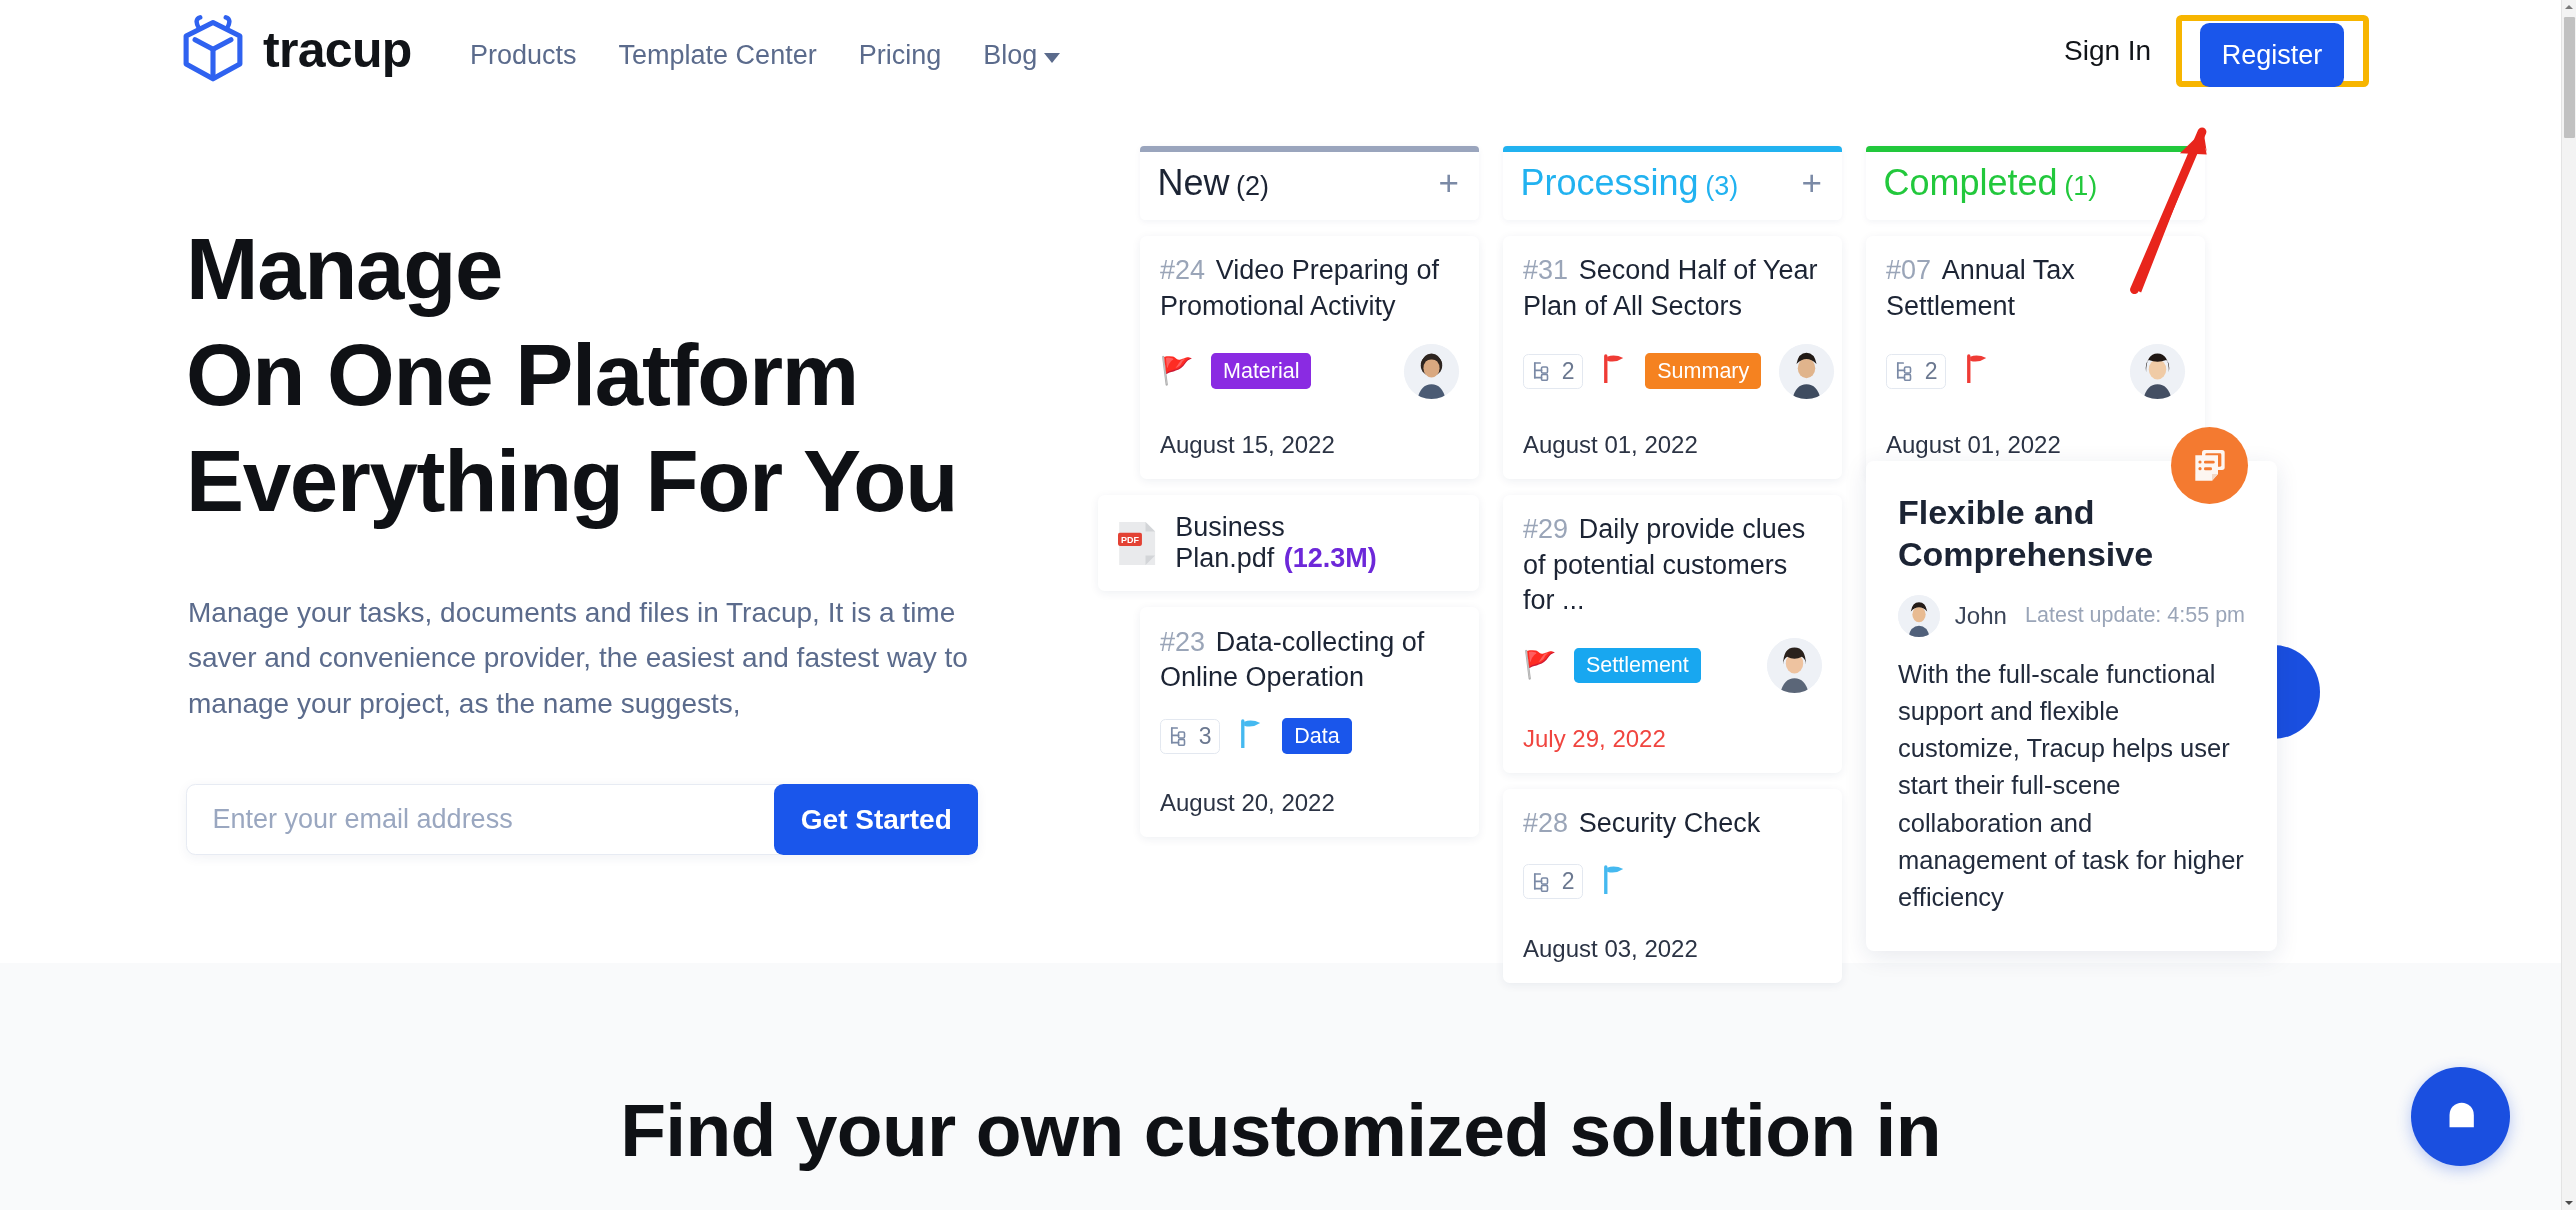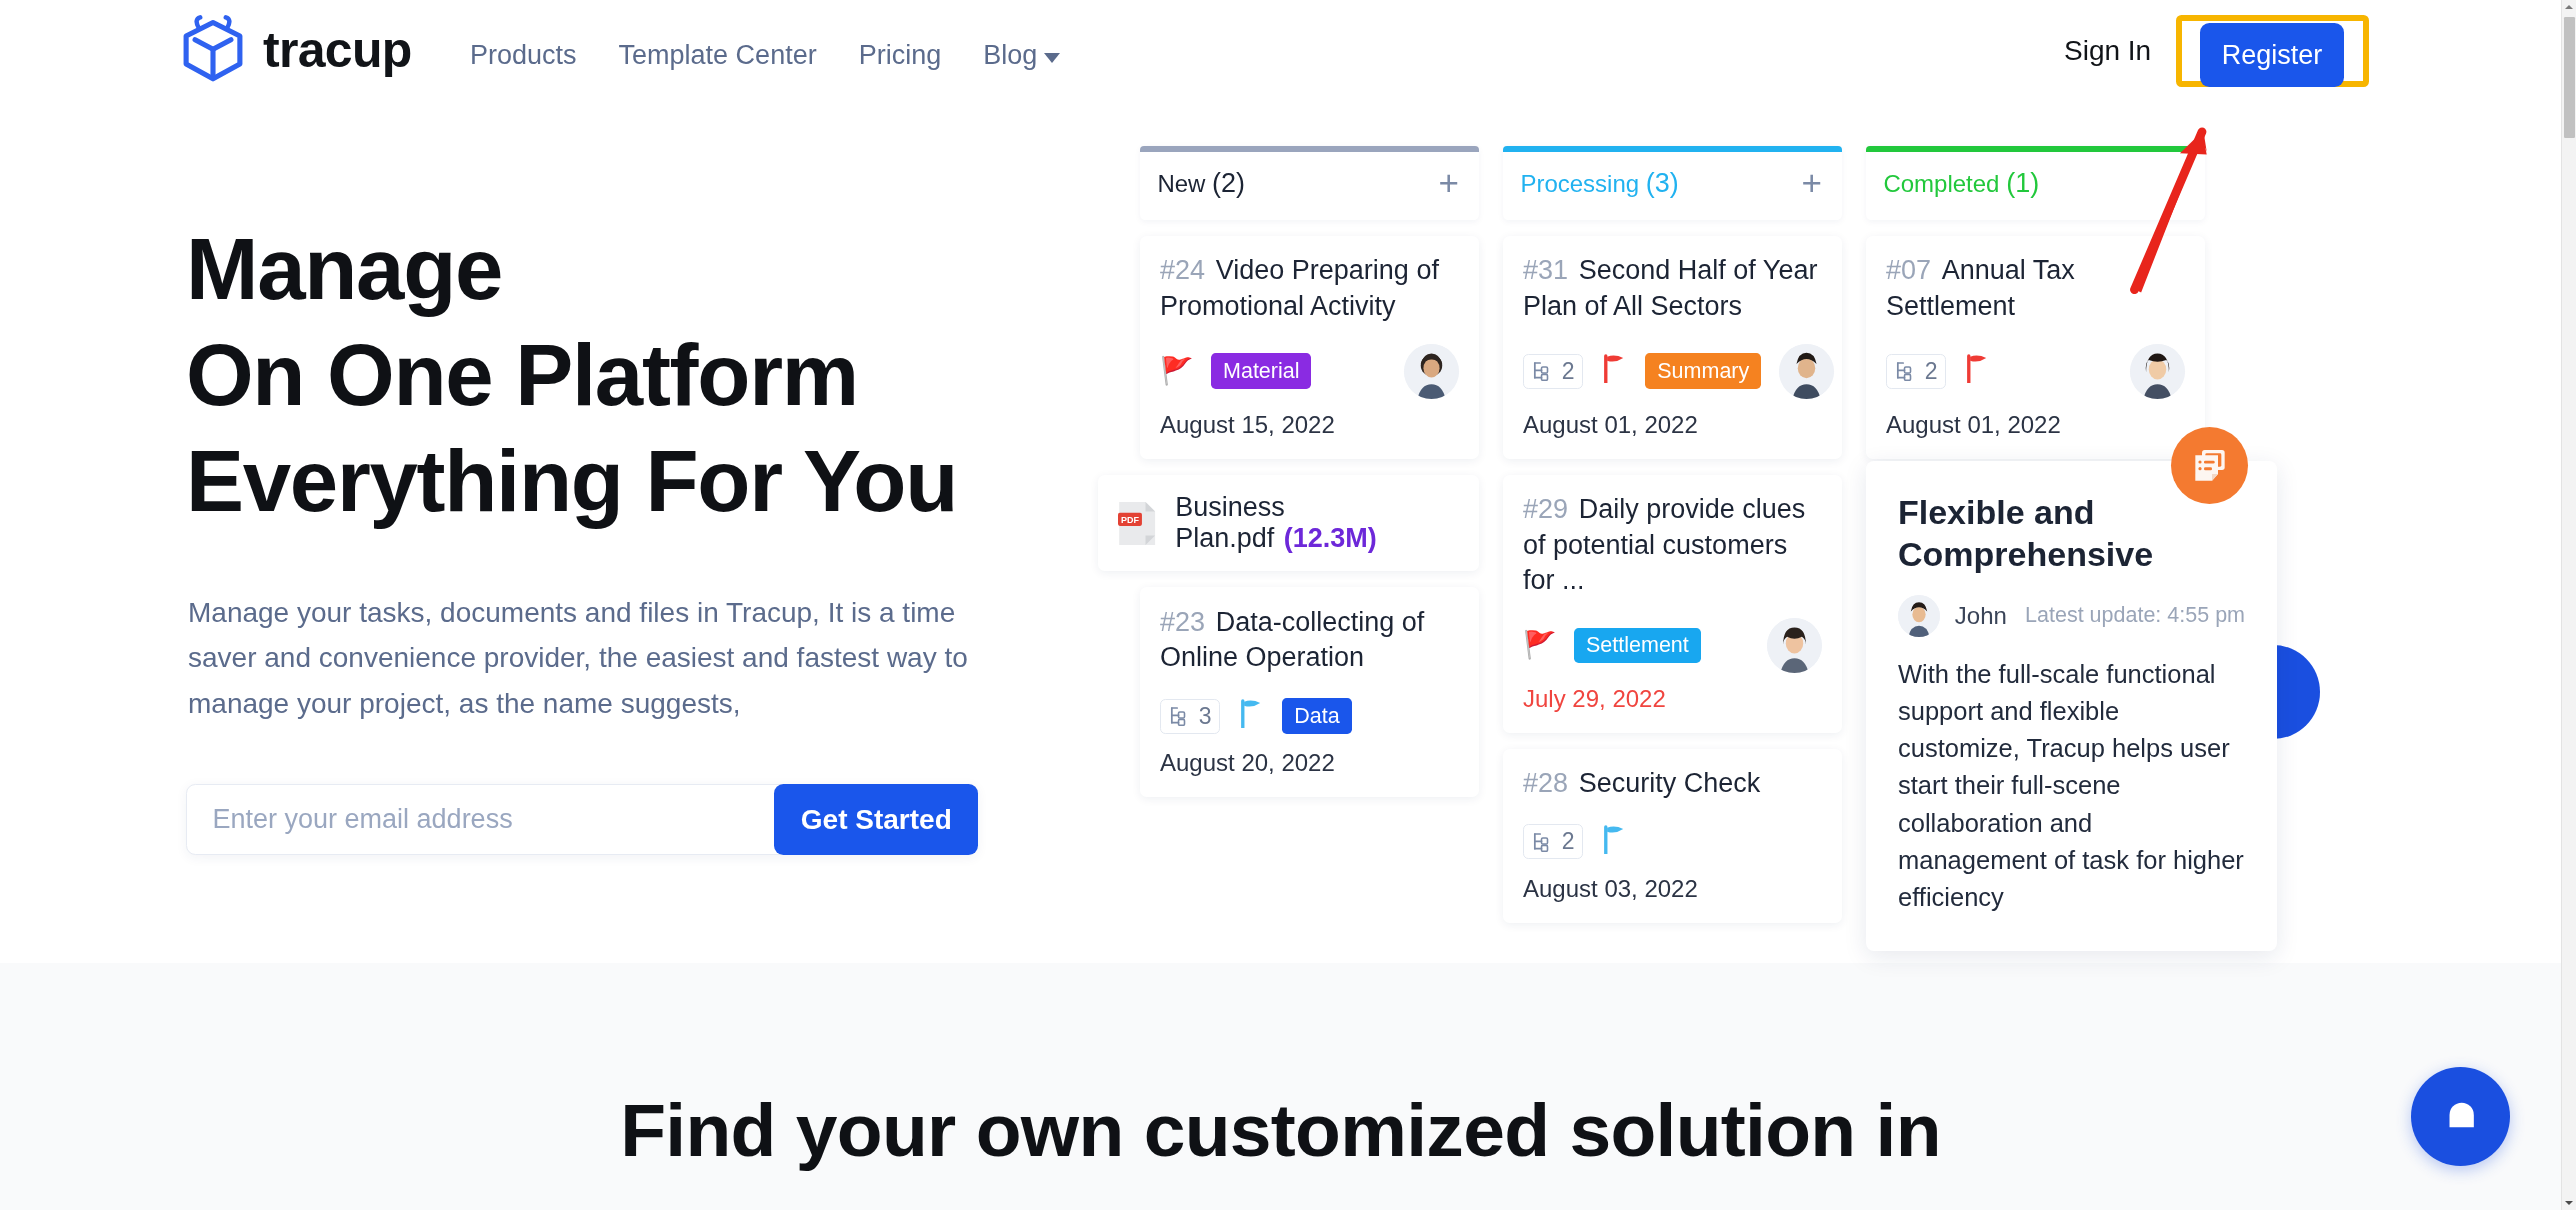--- a/index.html
+++ b/index.html
@@ -91,21 +91,21 @@
 
   .col-head {
     position:relative; background:#fff; border-radius:5.4px;
     height:74px; display:flex; align-items:center; justify-content:space-between;
     padding:0 20px 0 17.4px; box-shadow:0 1.3px 6.7px rgba(20,40,90,.05);
   }
   .col-head::before {
     content:""; position:absolute; left:0; top:0; right:0; height:6px;
     border-radius:4px 4px 0 0; background:var(--accent);
   }
-  .col-title { font-size:24px; color:var(--titlecol); white-space:nowrap; }
+  .col-title { font-size:36px; color:var(--titlecol); white-space:nowrap; }
   .col-count { font-size:27px; color:var(--titlecol); margin-left:6.7px; }
   .plus-icon { font-size:35px; color:#7b8aa6; line-height:0.7; cursor:pointer; font-weight:300;}
 
   .card {
     background:#fff; border-radius:6.7px; padding:17.4px 20px 20px 20px;
     box-shadow:0 2px 9.4px rgba(20,40,90,.07);
     margin-top:16px;
   }
   .card-title { font-size:27px; line-height:1.32; color:#1c2434; }
   .card-id { color:#9aa5b8; margin-right:10.7px; }
@@ -117,21 +117,21 @@
   }
   .flag { font-size:27px; line-height:1; }
   .tag {
     font-size:21.5px; color:#fff; border-radius:4.7px; padding:5.4px 12px; white-space:nowrap;
   }
   .avatar {
     width:55px; height:55px; border-radius:50%; margin-left:auto; overflow:hidden;
     background:#eef1f6; flex-shrink:0; position:relative;
   }
   .avatar svg { display:block; }
-  .card-date { font-size:24px; color:#2b3344; margin-top:12px; }
+  .card-date { font-size:24px; color:#2b3344; margin-top:32px; }
   .card-date.overdue { color:#f0453f; }
 
   .file-card {
     background:#fff; border-radius:6.7px; margin-top:16px;
     box-shadow:0 2px 9.4px rgba(20,40,90,.07);
     display:flex; align-items:center; gap:19px; padding:17.4px 20px;
     margin-left:-42px; width:381px;
   }
   .file-name { font-size:27px; color:#1c2434; }
   .file-size { font-size:27px; color:#6d28d9; margin-left:9.4px;font-weight:bold; }

